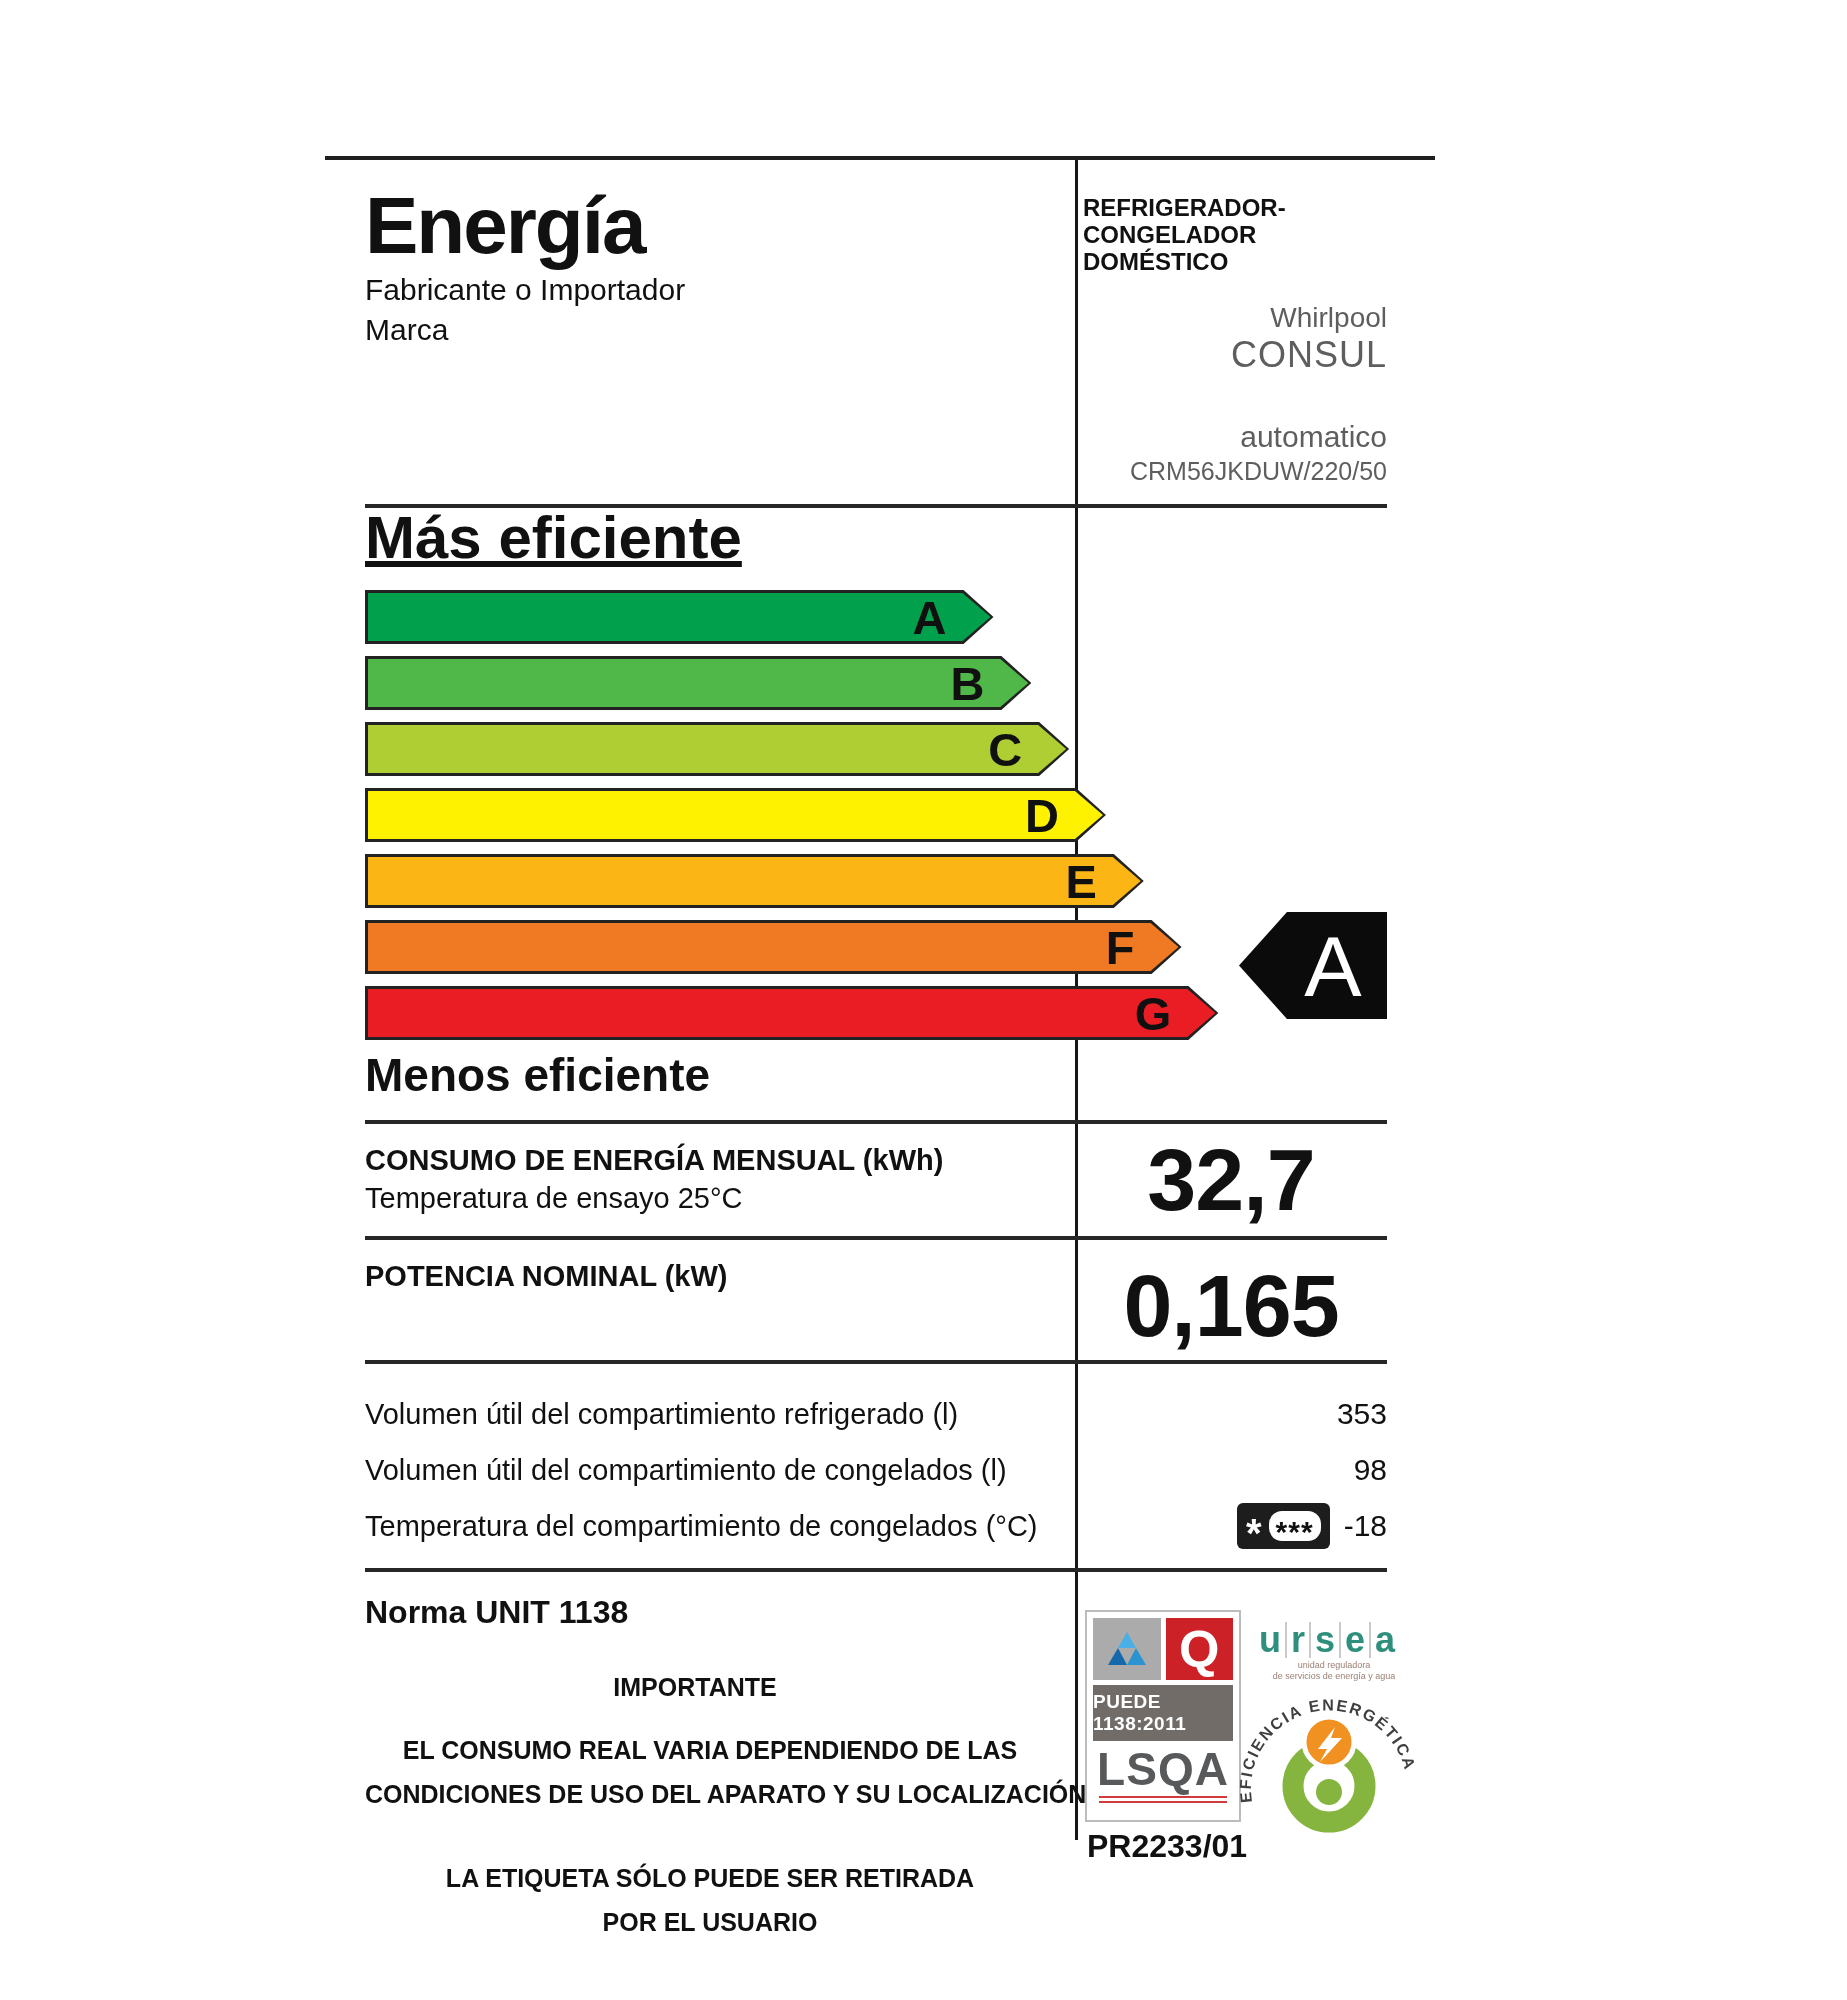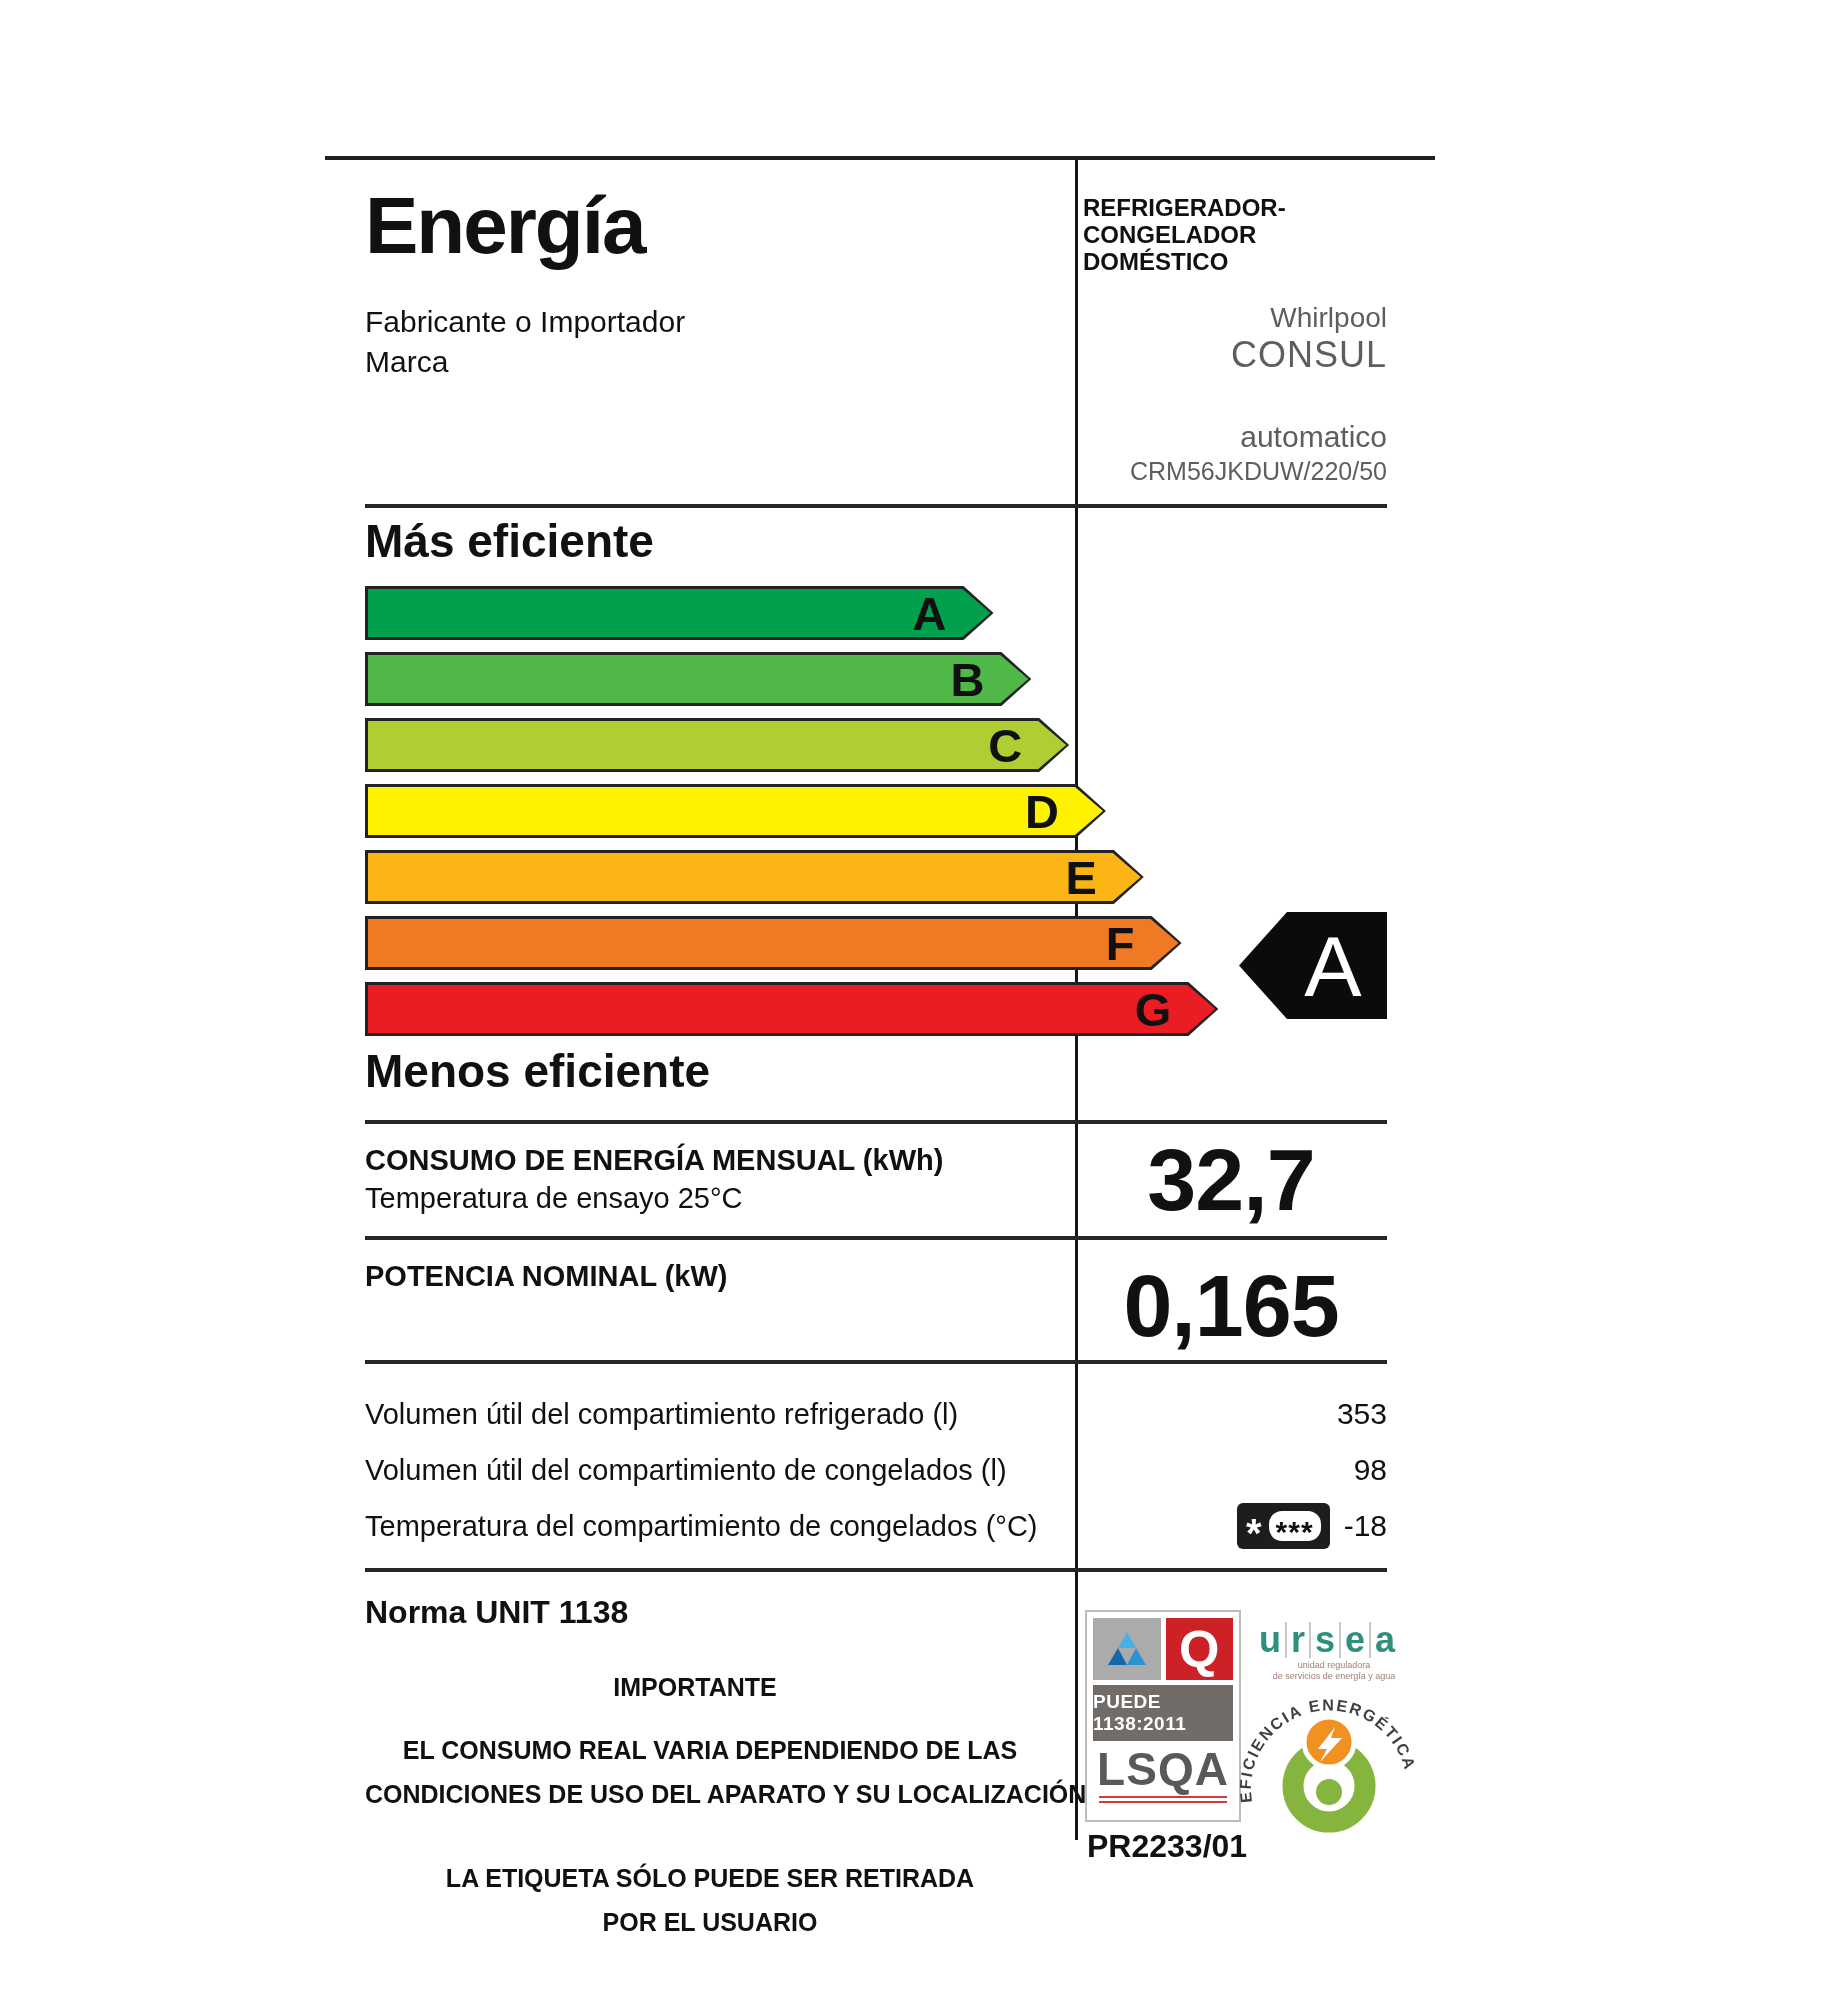--- a/index.html
+++ b/index.html
@@ -8,36 +8,36 @@
   .label{position:absolute;left:325px;top:156px;width:1110px;border-top:4px solid #1f1f1f;}
   .inner{padding:0 48px 0 40px;position:relative;}
   .vdivider{position:absolute;left:750px;top:0;width:3px;height:1680px;background:#161616;}
 
   
   .header-section{position:relative;height:344px;}
   .hleft{position:absolute;left:0;top:0;width:700px;}
   .hright{position:absolute;left:718px;top:0;width:304px;}
   .title{font-size:80px;font-weight:bold;letter-spacing:-2px;margin-top:26px;line-height:1;}
   .hsmall{font-size:30px;line-height:40px;}
-  .hleft .row1{margin-top:36px;}
+  .hleft .row1{margin-top:4px;}
   .hleft .row2{margin-top:44px;}
   .category{font-size:24px;font-weight:bold;line-height:27px;margin-top:34px;}
   .gray{color:#5e5e5e;}
   .brandblock{text-align:right;margin-top:26px;}
   .whirlpool{font-size:28px;line-height:34px;}
   .consul{font-size:36px;line-height:40px;letter-spacing:1px;}
   .valueblock{text-align:right;margin-top:44px;}
   .autom{font-size:30px;line-height:36px;margin-top:6px;}
   .modelv{font-size:25px;line-height:32px;}
 
   .rule{height:4px;background:#262626;}
 
   
   .scale-section{position:relative;height:612px;}
-  .scale-head{font-size:46px;font-weight:bold;padding-top:10px;line-height:1;}
+  .scale-head{font-size:60px;font-weight:bold;padding-top:0;line-height:1;text-decoration:underline;}
   .bars{margin-top:22px;}
   .bar-row{position:relative;height:54px;margin-bottom:12px;
            clip-path:polygon(0 0,calc(100% - 30px) 0,100% 50%,calc(100% - 30px) 100%,0 100%);
            background:#222;}
   .bar-fill{position:absolute;left:3px;top:3px;right:3px;bottom:3px;
             clip-path:polygon(0 0,calc(100% - 28px) 0,100% 50%,calc(100% - 28px) 100%,0 100%);
             display:flex;align-items:center;justify-content:flex-end;padding-right:44px;box-sizing:border-box;}
   .bar-letter{font-size:47px;font-weight:bold;color:#101010;line-height:1;}
   .scale-foot{font-size:46px;font-weight:bold;line-height:1;margin-top:6px;}
   .rating-arrow{position:absolute;right:0px;top:404px;width:148px;height:107px;background:#0b0b0b;

